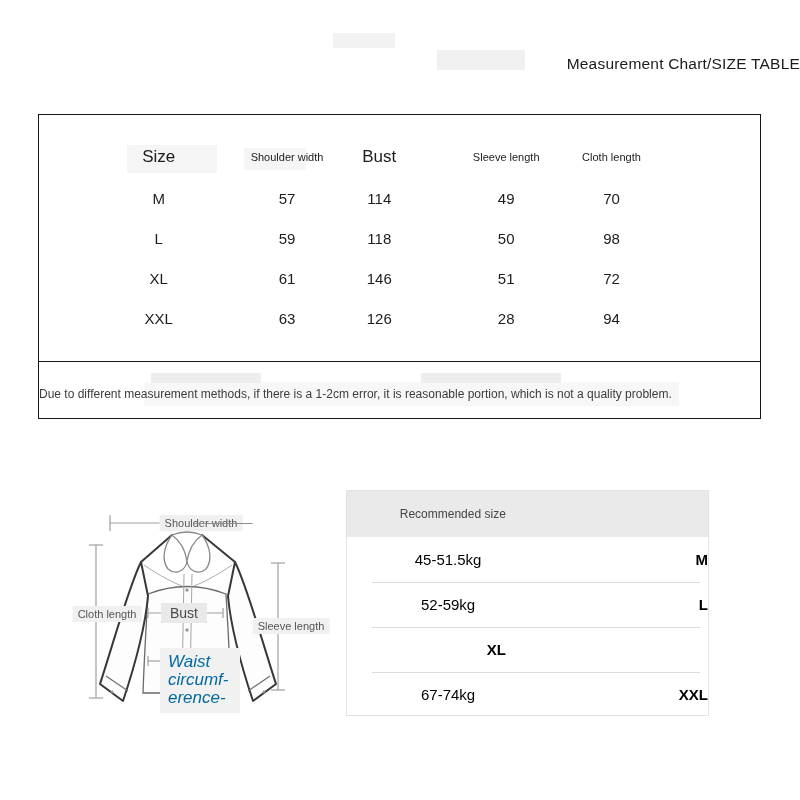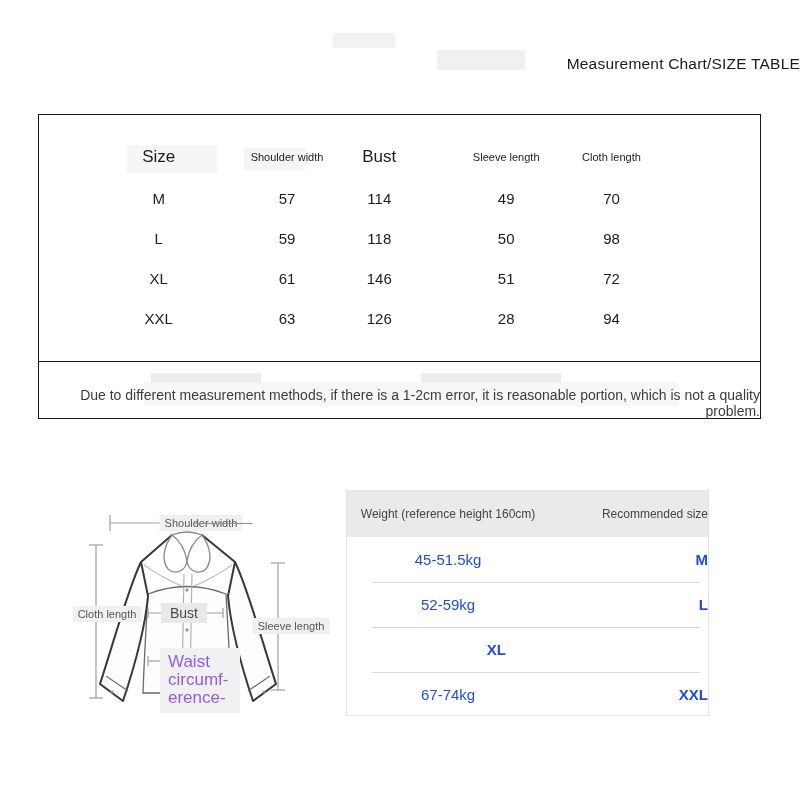--- a/index.html
+++ b/index.html
@@ -30,50 +30,50 @@
   .st-cell.c1 { left:16.6%; }
   .st-cell.c2 { left:34.4%; }
   .st-cell.c3 { left:47.2%; }
   .st-cell.c4 { left:64.8%; }
   .st-cell.c5 { left:79.4%; }
   .h-lg { font-size:17px; }
   .h-sm { font-size:11px; }
   .st-divider { position:absolute; left:-1px; right:-1px; top:246px; border-top:1.5px solid #161616; }
   .note-band { position:absolute; left:105px; top:267px; width:535px; height:24px; background:#f7f7f7; z-index:0; }
   .note-text {
-    position:absolute; top:272px; left:0; width:100%; text-align:right;
-    font-size:14px; color:#3c3c3c; z-index:1;
+    position:absolute; top:272px; left:0; width:100%; text-align:left;
+    font-size:12px; color:#3c3c3c; z-index:1;
   }
 
   
   .diagram { position:absolute; left:60px; top:478px; width:290px; height:262px; }
   .diagram svg { position:absolute; left:0; top:0; }
   .d-label {
     position:absolute; transform:translate(-50%,-50%); background:#f0f0f0;
     color:#565656; font-size:11px; padding:2px 5px; white-space:nowrap; z-index:2;
   }
   .d-label.big { font-size:14px; color:#4a4a4a; background:#e9e9e9; padding:2px 9px; }
   .strike { position:absolute; left:42%; right:-10px; top:50%; border-top:1px solid #8f8f8f; }
   .waist-label {
     position:absolute; left:100px; top:170px; background:#f1f1f1; padding:5px 12px 6px 8px;
-    font-size:17px; line-height:18px; color:#8b5cf6; z-index:2;
+    font-size:17px; line-height:18px; color:#0369a1; z-index:2;font-style:italic;
   }
 
   
   .weight-panel {
     position:absolute; left:346px; top:490px; width:363px; height:226px;
     border:1px solid #e3e3e3; background:#fff;
   }
   .wt-header {
     display:flex; height:46px; background:#eaeaea; align-items:center;
     font-size:12px; color:#454545;
   }
   .wt-header .wc1, .wt-row .wc1 { width:56%; text-align:center; }
   .wt-header .wc2, .wt-row .wc2 { width:44%; text-align:right; }
-  .wt-row { position:relative; display:flex; height:45px; align-items:center; font-size:15px; color:#1d4ed8; }
+  .wt-row { position:relative; display:flex; height:45px; align-items:center; font-size:15px; color:#000000; }
   .wt-row .wc2 { font-weight:bold; }
   .wt-row.sep::before {
     content:""; position:absolute; top:0; left:25px; right:8px; border-top:1px solid #dcdcdc;
   }
 </style>
 </head>
 <body>
 
 <div class="canvas">
 
@@ -207,21 +207,20 @@
     <div class="d-label" style="left:231px; top:148px;">Sleeve length</div>
     <div class="waist-label">
       <div>Waist</div>
       <div>circumf-</div>
       <div>erence-</div>
     </div>
   </div>
 
   <div class="weight-panel">
     <div class="wt-header">
-      <div class="wc1">Weight (reference height 160cm)</div>
       <div class="wc2">Recommended size</div>
     </div>
     <div class="wt-row">
       <div class="wc1">45-51.5kg</div>
       <div class="wc2">M</div>
     </div>
     <div class="wt-row sep">
       <div class="wc1">52-59kg</div>
       <div class="wc2">L</div>
     </div>

